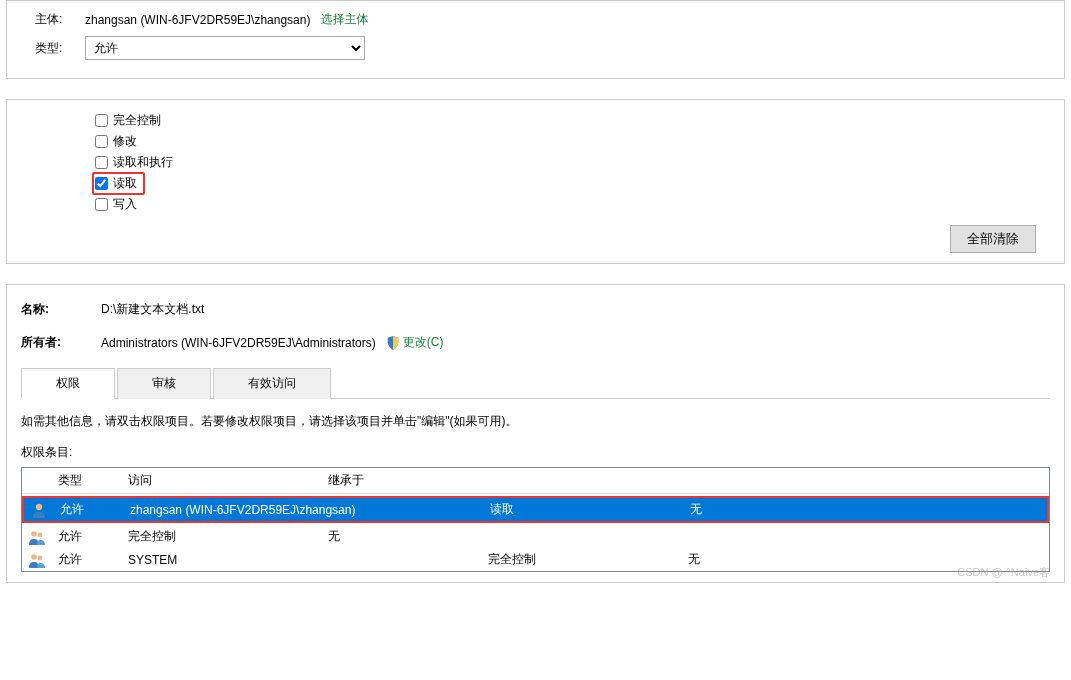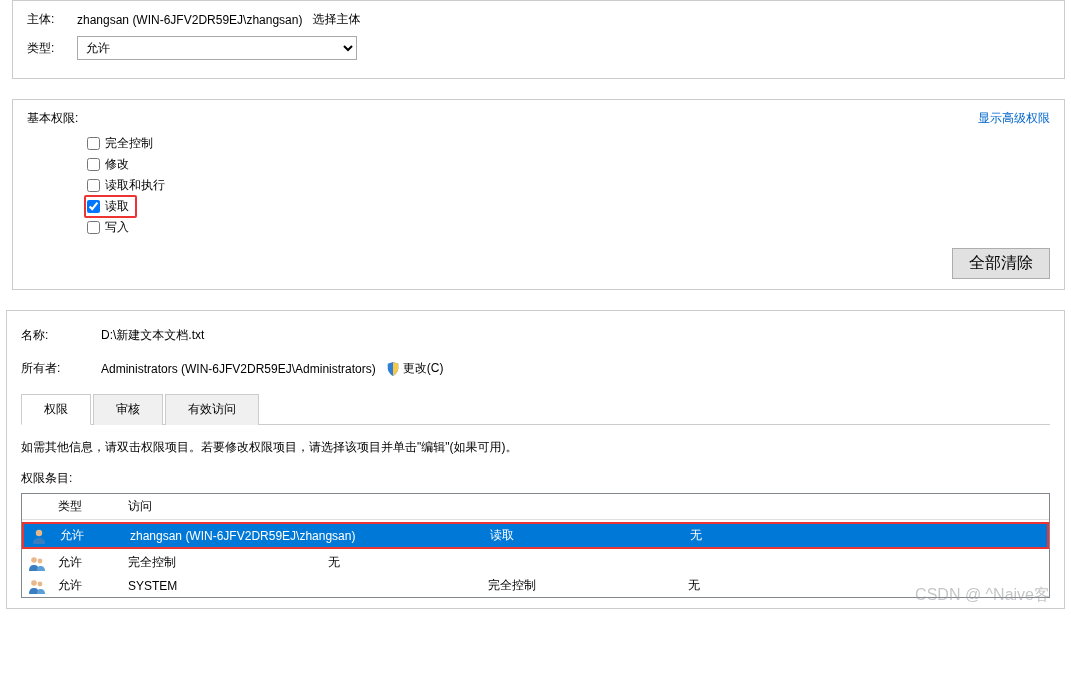--- a/index.html
+++ b/index.html
@@ -5,39 +5,39 @@
     * { box-sizing: border-box; margin: 0; padding: 0; }
     body {
       font-family: "Microsoft YaHei", "Segoe UI", sans-serif;
       font-size: 12px;
       background: #fff;
       color: #000;
       width: 1071px;
     }
     .panel {
       border: 1px solid #ccc;
-      margin: 0 6px 20px 12px;
-      padding: 10px 14px;
+      margin: 0 6px 20px 6px;
+      padding: 10px 28px;
       background: #fff;
     }
     .row {
       display: flex;
       align-items: center;
       margin-bottom: 8px;
     }
     .row-label {
       width: 50px;
       color: #000;
     }
     .principal-name {
       color: #000;
       margin-right: 10px;
     }
     .link {
-      color: #000000;
+      color: #15803d;
       cursor: pointer;
     }
     select.type-select {
       width: 280px;
       height: 24px;
       border: 1px solid #aaa;
       background: #fff;
       padding: 2px 4px;
       font-size: 12px;
       font-family: inherit;
@@ -73,52 +73,52 @@
       border-radius: 2px;
     }
     .clear-all-row {
       text-align: right;
       margin-top: 10px;
     }
     .btn {
       border: 1px solid #adadad;
       background: #e1e1e1;
       padding: 4px 16px;
-      font-size: 16px;
+      font-size: 13px;
       font-family: inherit;
       cursor: pointer;
     }
     
     .panel2 {
       border: 1px solid #ccc;
       margin: 0 6px;
       padding: 16px 14px 10px 14px;
       background: #fff;
       position: relative;
     }
     .info-row {
       display: flex;
       align-items: center;
       margin-bottom: 16px;
     }
-    .info-label { width: 80px; }
+    .info-label { width: 80px; font-weight: bold; }
     .shield-icon {
       display: inline-block;
       width: 14px;
       height: 14px;
       margin-right: 3px;
       vertical-align: middle;
     }
     .tabs {
       display: flex;
       border-bottom: 1px solid #ccc;
       margin-bottom: 14px;
     }
     .tab {
-      padding: 6px 22px;
+      padding: 6px 34px;
       border: 1px solid #ccc;
       border-bottom: none;
       background: #f0f0f0;
       margin-right: 2px;
       cursor: pointer;
       position: relative;
       top: 1px;
     }
     .tab.active {
       background: #fff;
@@ -166,21 +166,21 @@
       display: inline-block;
       width: 18px;
       height: 18px;
       vertical-align: middle;
     }
     .watermark {
       position: absolute;
       right: 14px;
       bottom: 2px;
       color: rgba(150,150,150,0.55);
-      font-size: 16px;
+      font-size: 11px;
       pointer-events: none;
     }
   </style>
 </head>
 <body>
 
 <div class="panel">
   <div class="row">
     <span class="row-label">主体:</span>
     <span class="principal-name">zhangsan (WIN-6JFV2DR59EJ\zhangsan)</span>
@@ -188,24 +188,20 @@
   </div>
   <div class="row">
     <span class="row-label">类型:</span>
     <select class="type-select">
       <option>允许</option>
     </select>
   </div>
 </div>
 
 <div class="panel">
-  <div class="perm-header">
-    <span class="perm-title">基本权限:</span>
-    <span class="show-adv link">显示高级权限</span>
-  </div>
   <div class="perm-list">
     <div class="perm-item">
       <input type="checkbox" style="">
       <span>完全控制</span>
     </div>
     <div class="perm-item">
       <input type="checkbox" style="">
       <span>修改</span>
     </div>
     <div class="perm-item">
@@ -252,20 +248,21 @@
   </div>
 
   <div class="instruction">如需其他信息，请双击权限项目。若要修改权限项目，请选择该项目并单击"编辑"(如果可用)。</div>
   <div class="entries-label">权限条目:</div>
 
   <div class="entries-table">
     <div class="table-head">
       <div class="th col-icon"></div>
       <div class="th col-type">类型</div>
       <div class="th col-access">访问</div>
+      <div class="th col-inherit">继承于</div>
     </div>
 
     <div class="row-highlight-wrap">
       <div class="table-row selected">
         <div class="td col-icon">
           <svg class="user-icon" viewBox="0 0 18 18">
             <circle cx="9" cy="6" r="3.2" fill="#e8b88a"></circle>
             <path d="M3 17 C3 12 6 11 9 11 C12 11 15 12 15 17 Z" fill="#3a7ec2"></path>
           </svg>
         </div>

